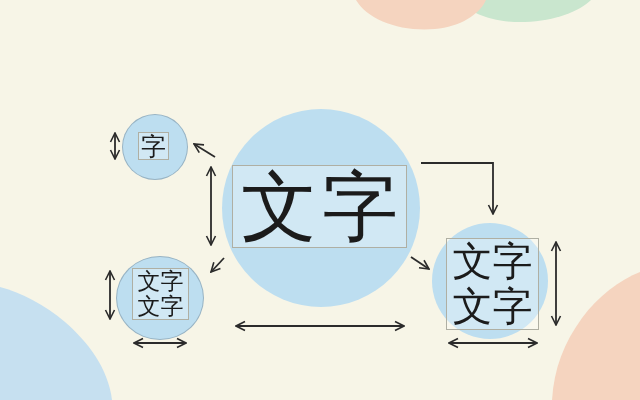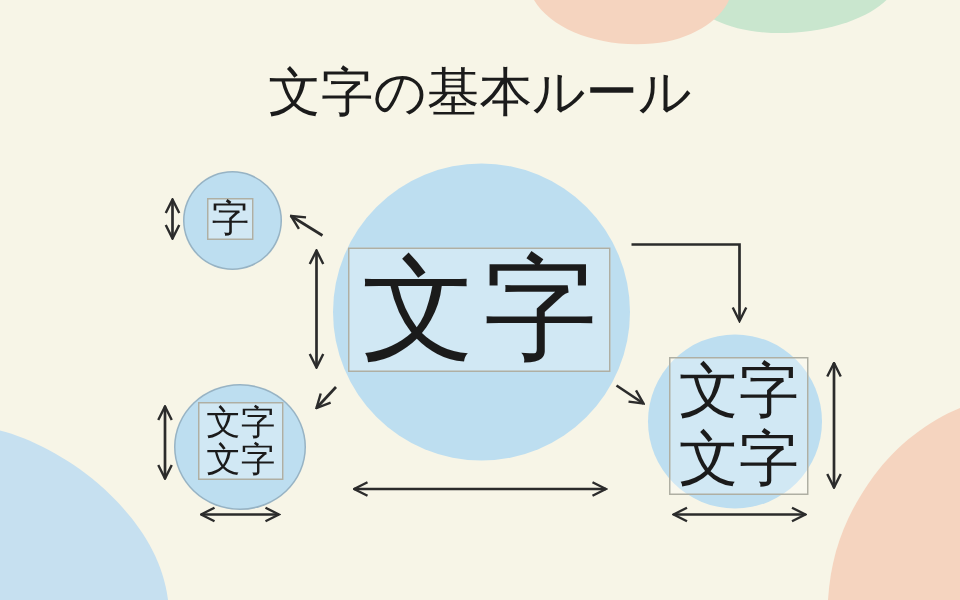--- a/index.html
+++ b/index.html
@@ -49,21 +49,20 @@
 
 <div class="canvas">
 
   <svg class="layer" viewBox="0 0 640 400" aria-hidden="true">
     <path class="blob-green" d="M461,0 C468,12 490,23 525,22 C555,21 580,11 591,0 Z"></path>
     <path class="blob-peach" d="M356,0 C368,20 400,32 435,29 C460,27 480,14 486,0 Z"></path>
     <path class="blob-blue" d="M0,287 C20,292 45,305 65,322 C88,342 108,368 112,400 L0,400 Z"></path>
     <path class="blob-peach" d="M640,272 C620,280 598,296 582,318 C564,343 554,368 552,400 L640,400 Z"></path>
   </svg>
 
-  <h1 class="title">文字の基本ルール</h1>
 
   <div class="circle circle-center"></div>
   <div class="circle outlined circle-top-left"></div>
   <div class="circle outlined circle-bottom-left"></div>
   <div class="circle circle-right"></div>
 
   <svg class="layer" viewBox="0 0 640 400" aria-hidden="true">
     <defs>
       <marker id="ah" viewBox="0 0 12 12" markerWidth="12" markerHeight="12" refX="11" refY="6" orient="auto-start-reverse" markerUnits="userSpaceOnUse">
         <path d="M2,1.5 L11,6 L2,10.5" fill="none" stroke="#2B2B2B" stroke-width="1.6"></path>

